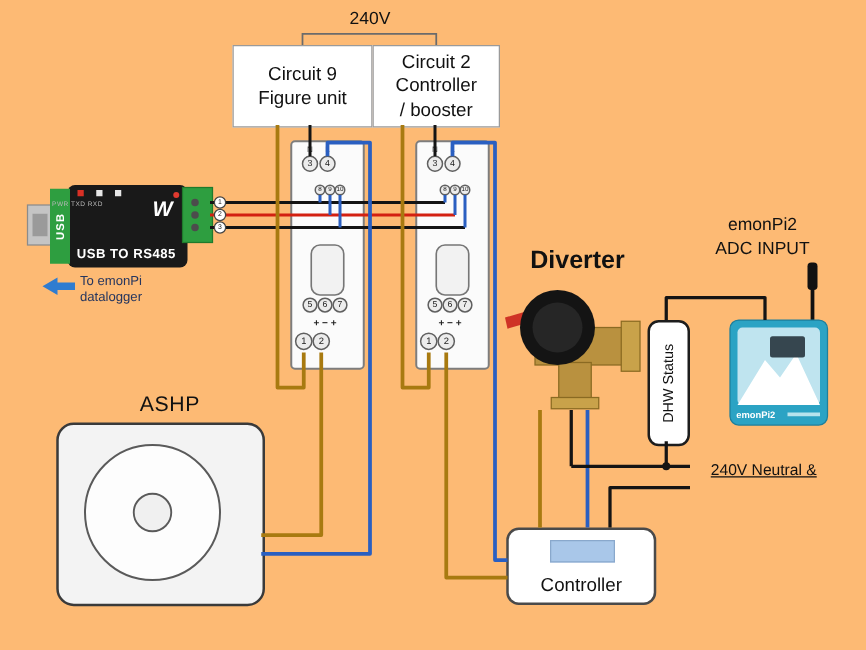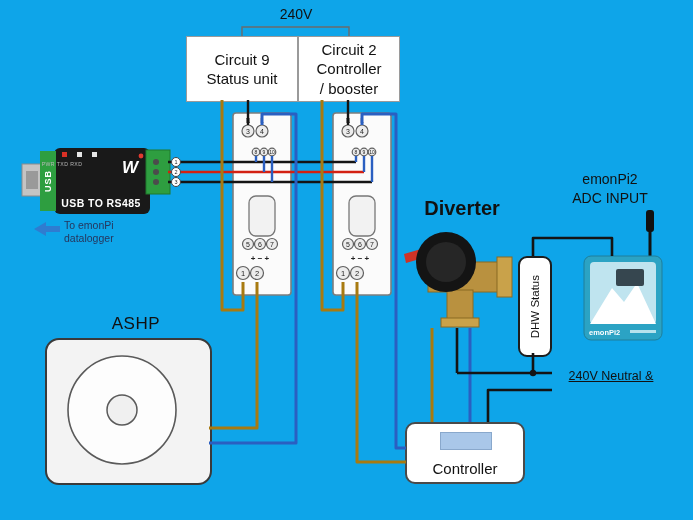--- a/index.html
+++ b/index.html
@@ -1,16 +1,16 @@
 <!DOCTYPE html>
 <html><head>
 <meta charset="utf-8">
 <style>
   html,body{margin:0;padding:0;background:#fff;}
-  #app{position:relative;width:693px;height:520px;background:#0ea5e9;overflow:hidden;
+  #app{position:relative;width:693px;height:520px;background:#fdba74;overflow:hidden;
        font-family:"Liberation Sans",sans-serif;color:#111;}
   #diagram{position:absolute;left:0;top:0;width:693px;height:520px;pointer-events:none;}
 
   .lbl{position:absolute;text-align:center;color:#111;}
   .supply-label{left:268px;top:6px;width:56px;font-size:14px;}
   .circuit-box{position:absolute;border:1.5px solid #9a9a9a;background:#fff;
                display:flex;flex-direction:column;align-items:center;justify-content:center;
                font-size:15px;line-height:1.3;text-align:center;}
   .c1{left:186px;top:36px;width:110px;height:64px;}
   .c2{left:298px;top:36px;width:100px;height:64px;}
@@ -63,21 +63,21 @@
 </style>
 </head>
 <body>
 
 <div id="app">
 
   <div class="lbl supply-label">240V</div>
 
   <div class="circuit-box c1">
     <div>Circuit 9</div>
-    <div>Status unit</div>
+    <div>Figure unit</div>
     <div></div>
   </div>
   <div class="circuit-box c2">
     <div>Circuit 2</div>
     <div>Controller</div>
     <div>/ booster</div>
   </div>
 
   <div class="usb-note">
     <div>To emonPi</div>

